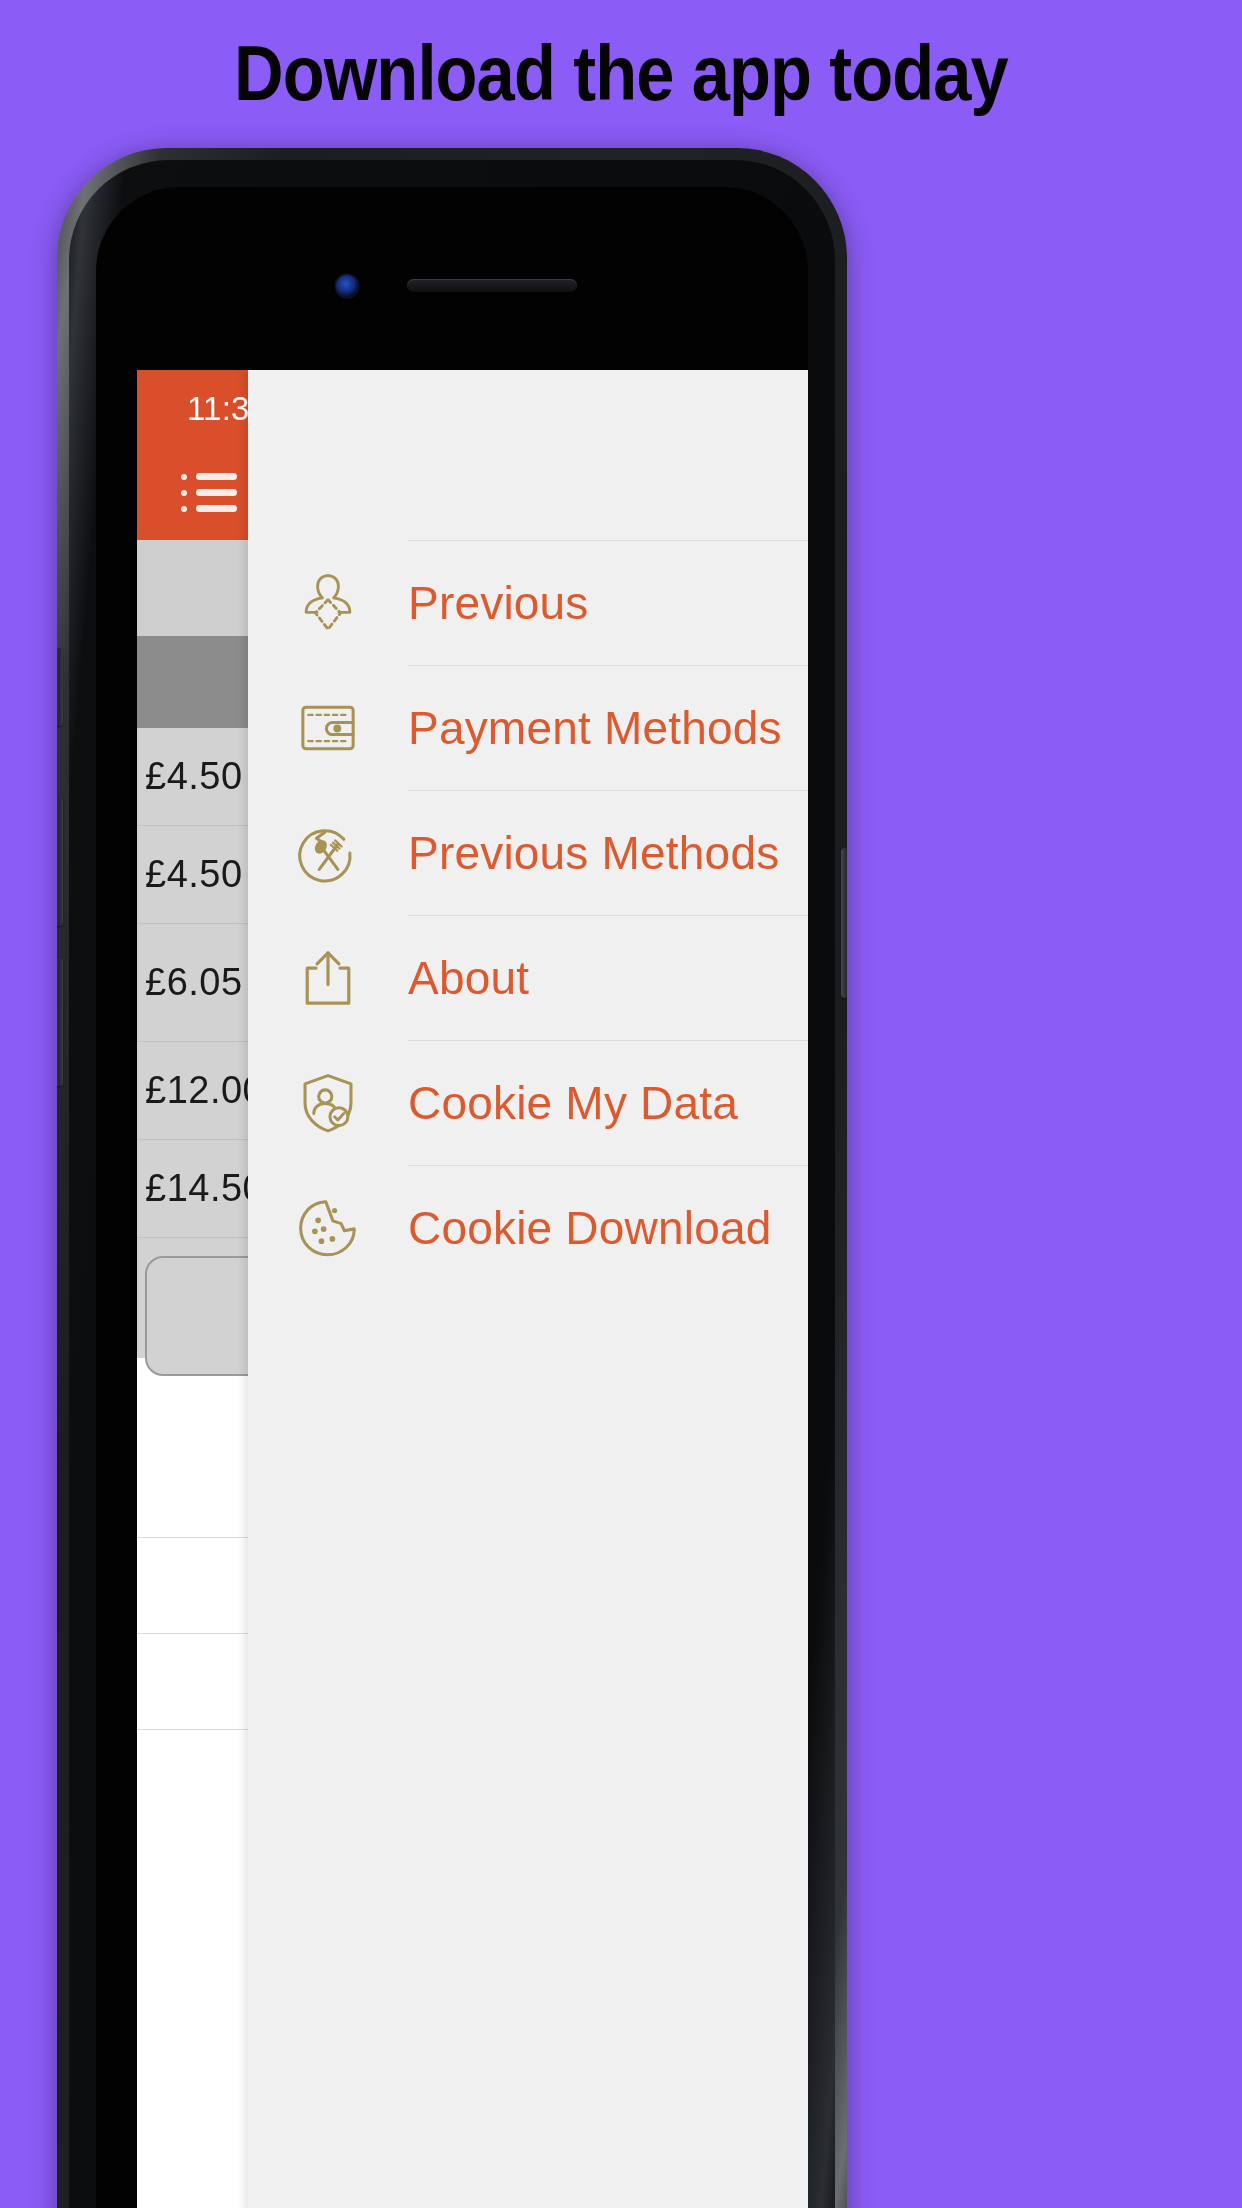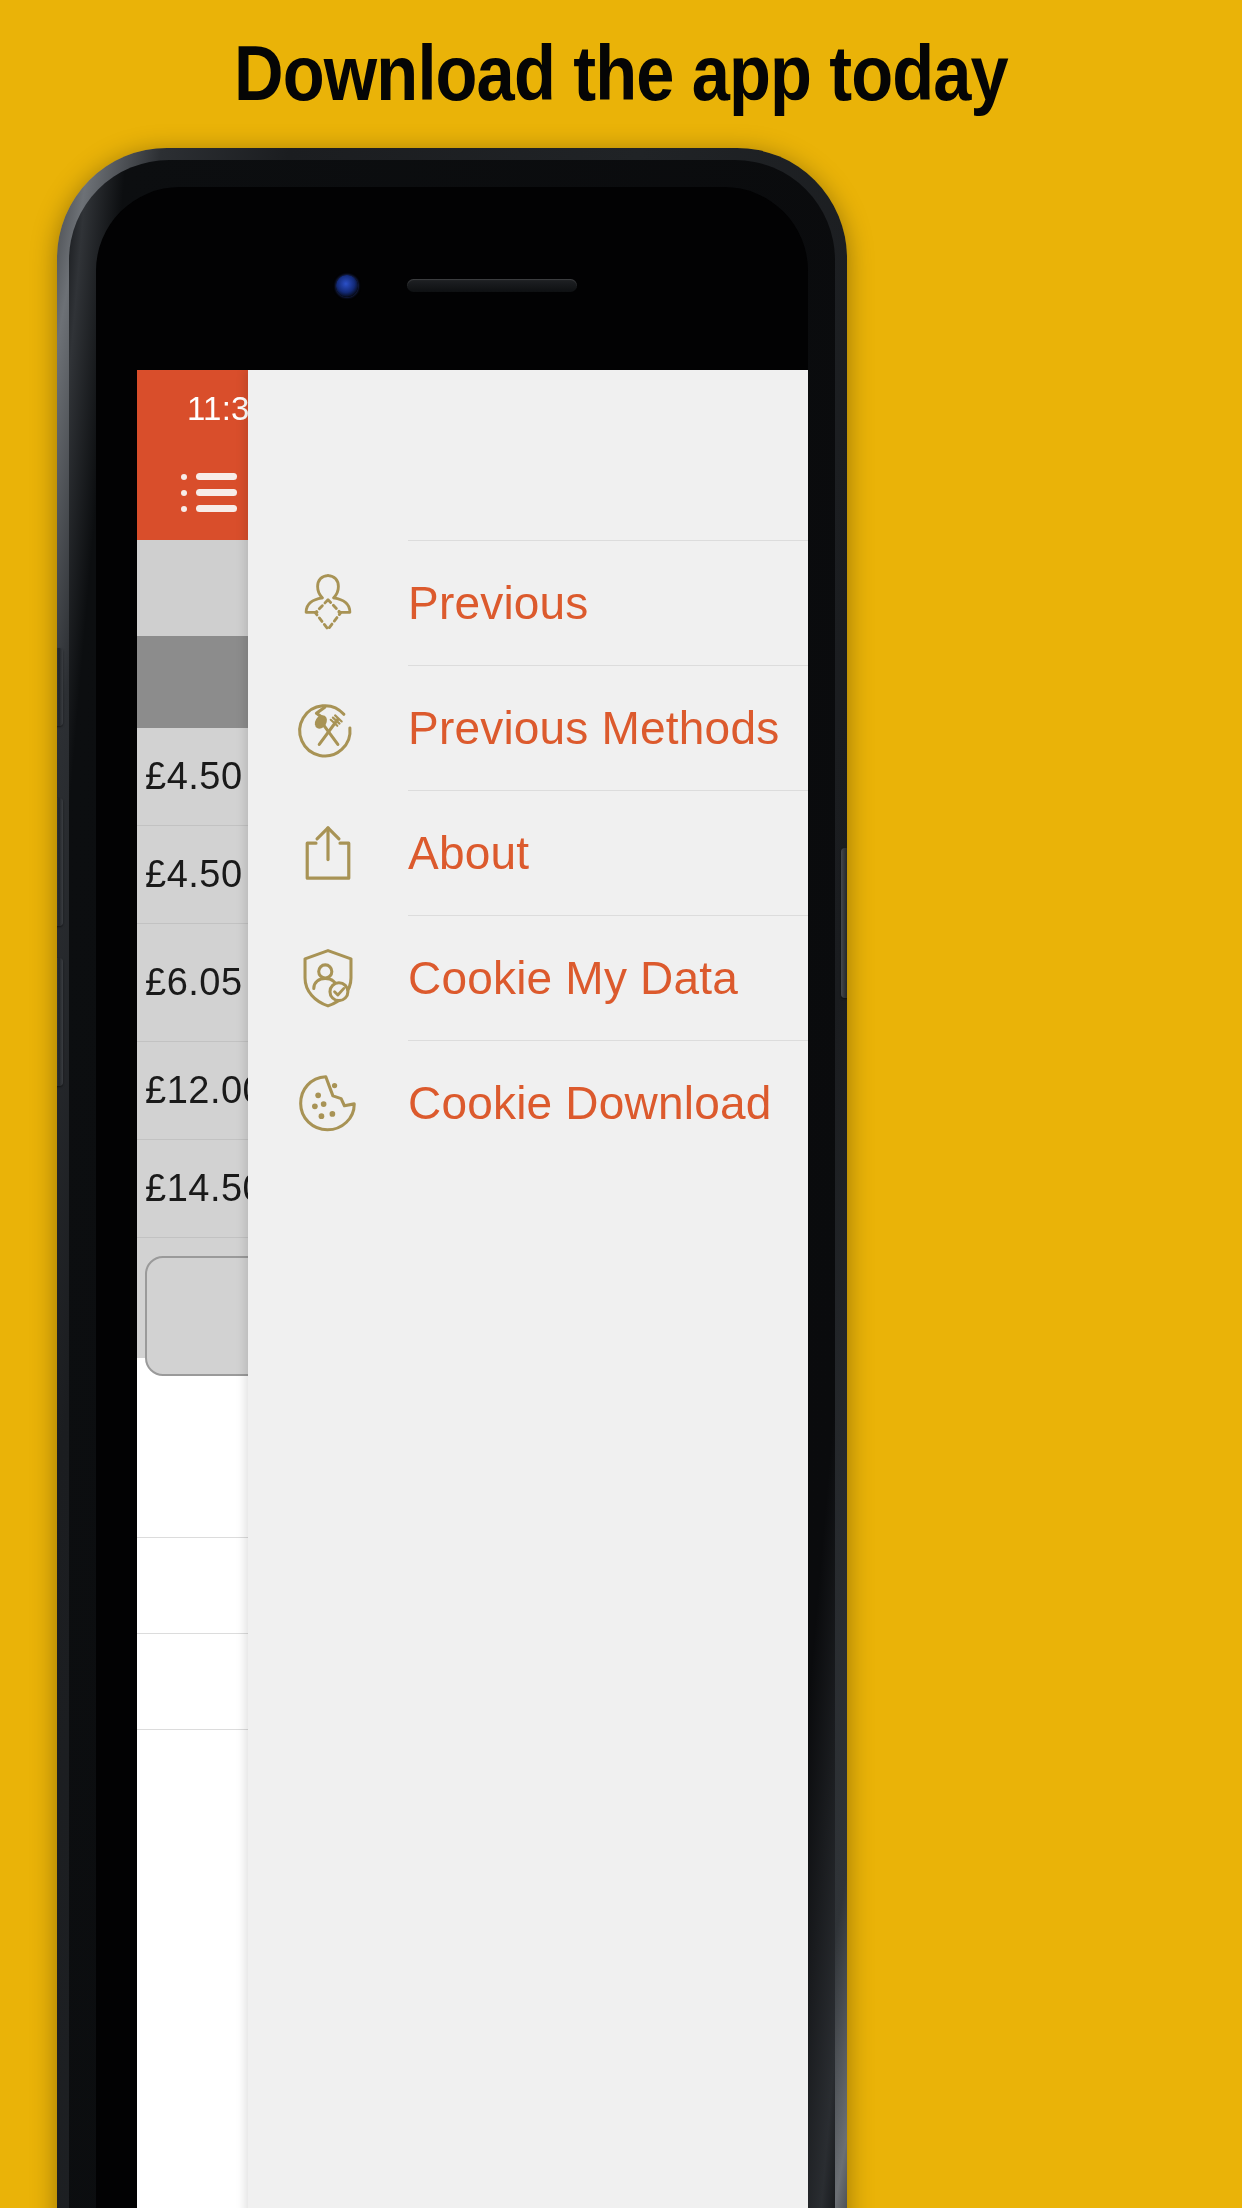--- a/index.html
+++ b/index.html
@@ -3,21 +3,21 @@
 <meta charset="utf-8">
 <title>Download the app today</title>
 <style>
   * { box-sizing: border-box; margin: 0; padding: 0; }
   html, body {
     width: 1242px; height: 2208px;
     background: #ffffff;
     font-family: "Liberation Sans", sans-serif;
     overflow: hidden;
   }
-  #page { position: relative; width: 1242px; height: 2208px; background: #eab308; }
+  #page { position: relative; width: 1242px; height: 2208px; background: #8b5cf6; }
 
   
   .headline {
     position: absolute;
     top: 28px; left: 0; width: 1242px;
     text-align: center;
     font-family: "Liberation Sans Narrow", "Liberation Sans", sans-serif;
     font-weight: bold;
     font-size: 78px;
     letter-spacing: -1px;
@@ -292,20 +292,33 @@
                     <path d="M32 7c-6 0-9.5 4.3-9.5 10 0 4.4 2 8 4.2 10.2"></path>
                     <path d="M37.3 27.2C39.5 25 41.5 21.4 41.5 17c0-5.7-3.5-10-9.5-10"></path>
                     <path d="M26.7 27.4C18 29 12 32 12 40.5h10"></path>
                     <path d="M37.3 27.4C46 29 52 32 52 40.5H42"></path>
                     <path d="M32 29 L20.5 41 L32 56 L43.5 41 Z" stroke-dasharray="4 3.5"></path>
                   </svg>
                 </span>
                 <span class="menu-label">Previous</span>
               </div>
 
+              <div class="menu-item">
+                <span class="sep"></span>
+                <span class="menu-icon">
+                  <svg viewBox="0 0 64 64" fill="none" stroke="#a89355" stroke-width="2.8" stroke-linecap="round" stroke-linejoin="round">
+                    <rect x="9" y="13" width="46" height="38" rx="3"></rect>
+                    <path d="M14 20 H50" stroke-dasharray="4 3.5" stroke-width="2"></path>
+                    <path d="M14 44 H50" stroke-dasharray="4 3.5" stroke-width="2"></path>
+                    <path d="M55 27 H36 a5.5 5.5 0 0 0 0 11 H55"></path>
+                    <circle cx="40.5" cy="32.5" r="3.6" fill="#a89355" stroke="none"></circle>
+                  </svg>
+                </span>
+                <span class="menu-label">Payment Methods</span>
+              </div>
 
               <div class="menu-item">
                 <span class="sep"></span>
                 <span class="menu-icon">
                   <svg viewBox="0 0 64 64" fill="none" stroke="#a89355" stroke-width="2.8" stroke-linecap="round" stroke-linejoin="round">
                     <path d="M46.5 19.5A23 23 0 1 0 52 32"></path>
                     <path d="M29 13 L21.5 18.5 L29 24" stroke-width="3"></path>
                     <path d="M24 47 L41 24"></path>
                     <path d="M41 47 L24.5 24.5"></path>
                     <ellipse cx="25.5" cy="26.5" rx="5" ry="6.6" transform="rotate(32 25.5 26.5)" fill="#a89355" stroke="none"></ellipse>

